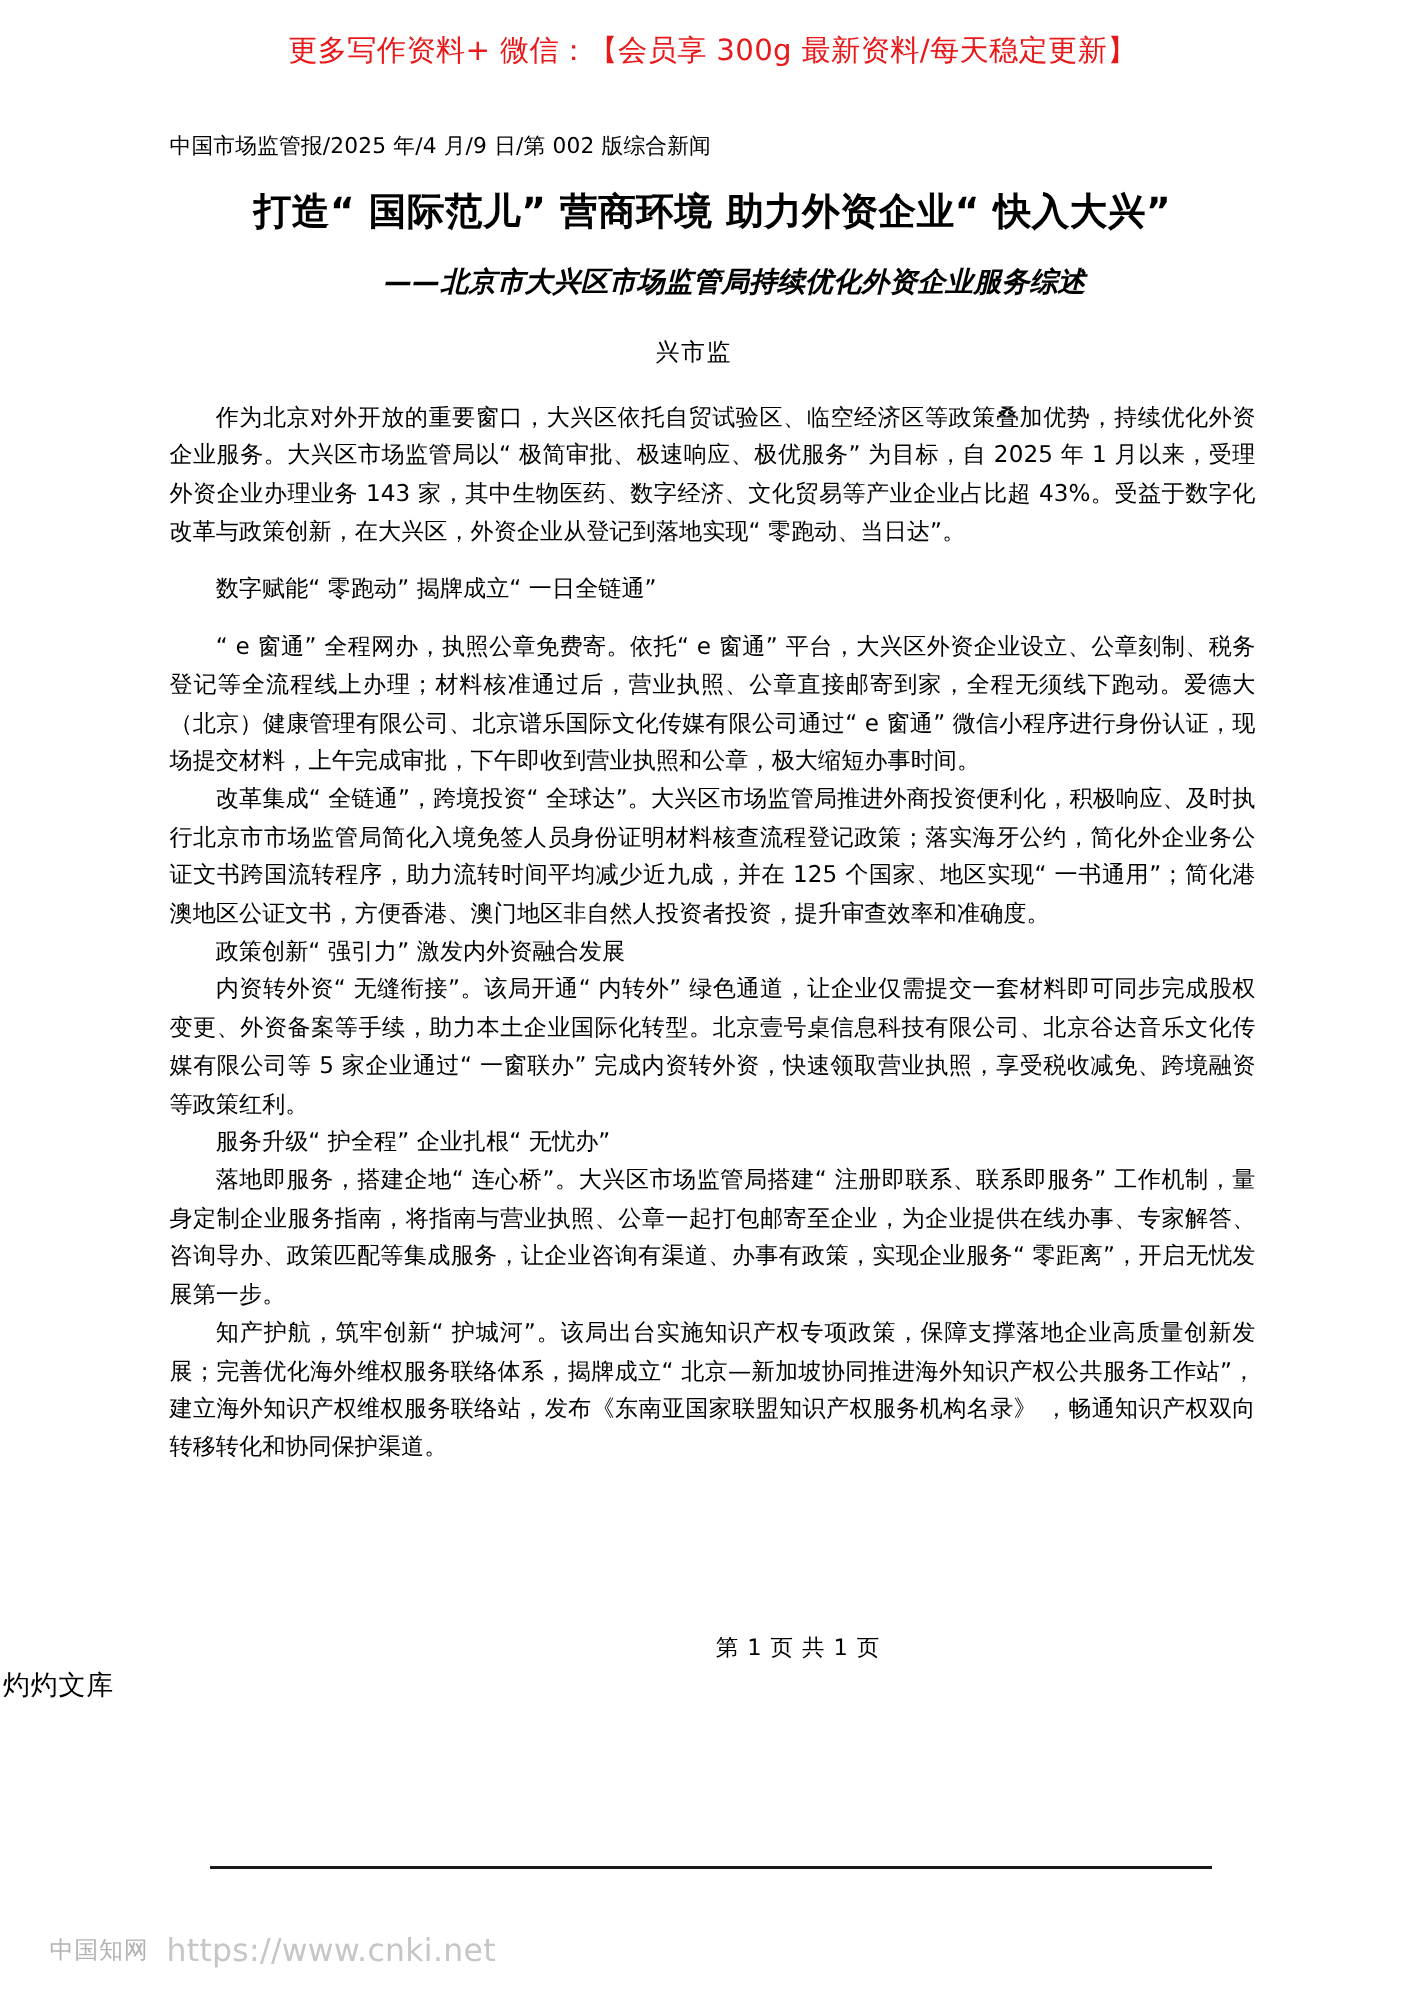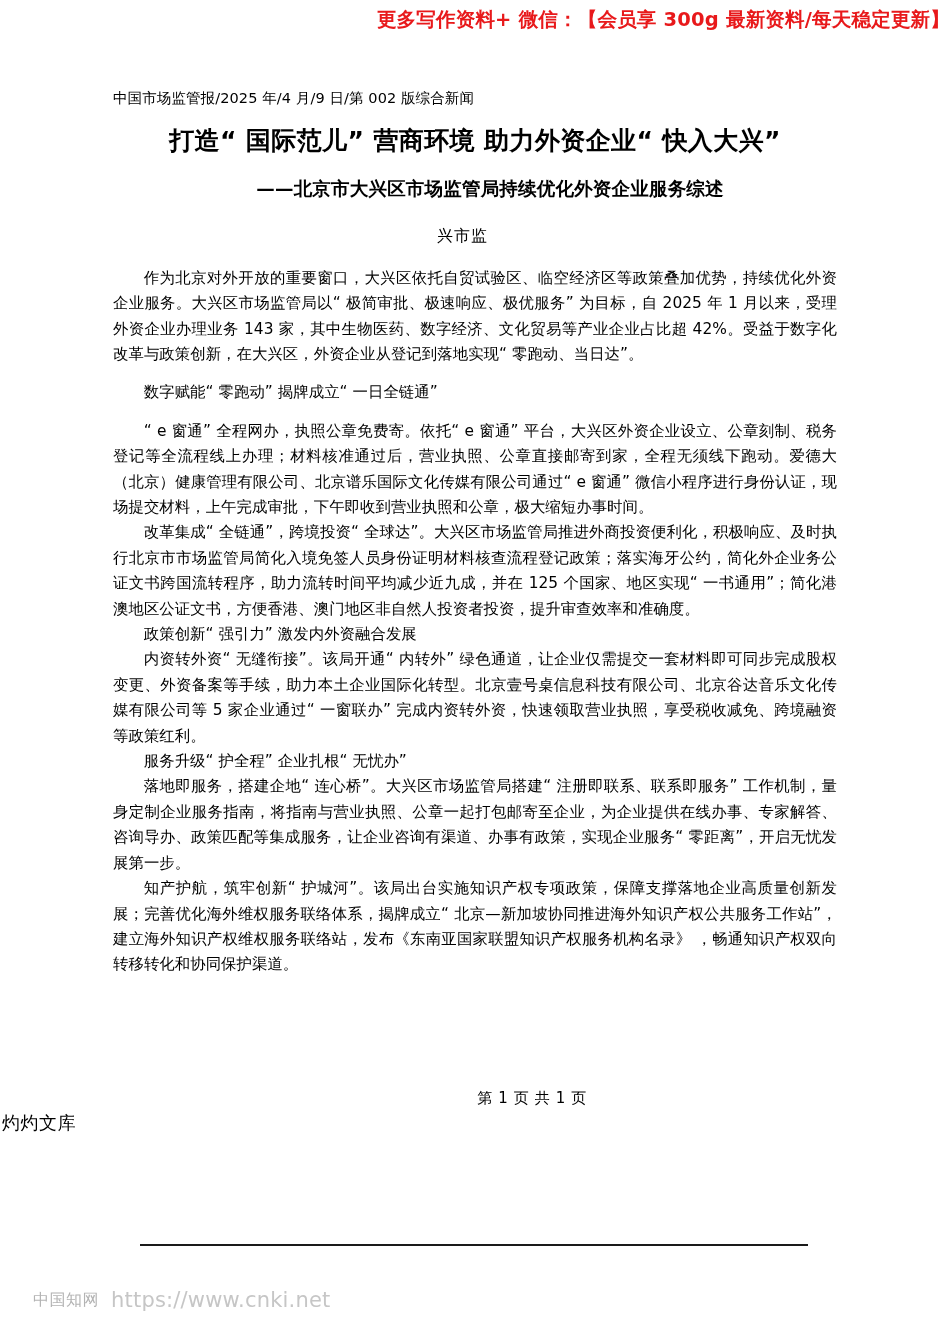--- a/index.html
+++ b/index.html
@@ -13,26 +13,26 @@
     position: relative;
     font-family: "DejaVu Sans", "Liberation Sans", sans-serif;
     color: #000000;
     overflow: hidden;
   }
 
   
   .promo-banner {
     position: absolute;
     left: 0;
-    top: 6px;
+    top: 20px;
     width: 950px;
-    text-align: right;
+    text-align: center;
     color: #e8191b;
     font-size: 19.5px;
-    font-weight: bold;
+    font-weight: normal;
     letter-spacing: 0.2px;
     white-space: nowrap;
   }
 
   
   .sheet {
     position: absolute;
     left: 113px;
     top: 88px;
     width: 724px;
@@ -54,29 +54,31 @@
     letter-spacing: 0.4px;
   }
   .subheadline {
     margin-top: 14px;
     text-align: center;
     font-size: 18.5px;
     font-weight: bold;
     line-height: 27px;
     letter-spacing: 0.2px;
     padding-left: 30px;
+    font-style: italic;
   }
 
   .byline {
     margin-top: 22px;
     text-align: center;
     font-size: 16px;
     line-height: 24px;
     letter-spacing: 1px;
     padding-right: 25px;
+    font-family: Liberation Mono, monospace;
   }
 
   .body-block {
     margin-top: 18px;
   }
   .para {
     font-size: 15.4px;
     line-height: 25.4px;
     text-align: justify;
     text-justify: inter-ideograph;
@@ -151,21 +153,21 @@
 
   <div class="source-line">中国市场监管报/2025 年/4 月/9 日/第 002 版综合新闻</div>
 
   <h1 class="headline">打造“ 国际范儿” 营商环境  助力外资企业“ 快入大兴”</h1>
 
   <h2 class="subheadline">——北京市大兴区市场监管局持续优化外资企业服务综述</h2>
 
   <div class="byline">兴市监</div>
 
   <div class="body-block">
-    <p class="para">作为北京对外开放的重要窗口，大兴区依托自贸试验区、临空经济区等政策叠加优势，持续优化外资企业服务。大兴区市场监管局以“ 极简审批、极速响应、极优服务” 为目标，自 2025 年 1 月以来，受理外资企业办理业务 143 家，其中生物医药、数字经济、文化贸易等产业企业占比超 42%。受益于数字化改革与政策创新，在大兴区，外资企业从登记到落地实现“ 零跑动、当日达”。</p>
+    <p class="para">作为北京对外开放的重要窗口，大兴区依托自贸试验区、临空经济区等政策叠加优势，持续优化外资企业服务。大兴区市场监管局以“ 极简审批、极速响应、极优服务” 为目标，自 2025 年 1 月以来，受理外资企业办理业务 143 家，其中生物医药、数字经济、文化贸易等产业企业占比超 43%。受益于数字化改革与政策创新，在大兴区，外资企业从登记到落地实现“ 零跑动、当日达”。</p>
     <p class="para sub gap-top">数字赋能“ 零跑动” 揭牌成立“ 一日全链通”</p>
     <p class="para gap-top">“ e 窗通” 全程网办，执照公章免费寄。依托“ e 窗通” 平台，大兴区外资企业设立、公章刻制、税务登记等全流程线上办理；材料核准通过后，营业执照、公章直接邮寄到家，全程无须线下跑动。爱德大（北京）健康管理有限公司、北京谱乐国际文化传媒有限公司通过“ e 窗通” 微信小程序进行身份认证，现场提交材料，上午完成审批，下午即收到营业执照和公章，极大缩短办事时间。</p>
     <p class="para">改革集成“ 全链通”，跨境投资“ 全球达”。大兴区市场监管局推进外商投资便利化，积极响应、及时执行北京市市场监管局简化入境免签人员身份证明材料核查流程登记政策；落实海牙公约，简化外企业务公证文书跨国流转程序，助力流转时间平均减少近九成，并在 125 个国家、地区实现“ 一书通用”；简化港澳地区公证文书，方便香港、澳门地区非自然人投资者投资，提升审查效率和准确度。</p>
     <p class="para sub">政策创新“ 强引力” 激发内外资融合发展</p>
     <p class="para">内资转外资“ 无缝衔接”。该局开通“ 内转外” 绿色通道，让企业仅需提交一套材料即可同步完成股权变更、外资备案等手续，助力本土企业国际化转型。北京壹号桌信息科技有限公司、北京谷达音乐文化传媒有限公司等 5 家企业通过“ 一窗联办” 完成内资转外资，快速领取营业执照，享受税收减免、跨境融资等政策红利。</p>
     <p class="para sub">服务升级“ 护全程” 企业扎根“ 无忧办”</p>
     <p class="para">落地即服务，搭建企地“ 连心桥”。大兴区市场监管局搭建“ 注册即联系、联系即服务” 工作机制，量身定制企业服务指南，将指南与营业执照、公章一起打包邮寄至企业，为企业提供在线办事、专家解答、咨询导办、政策匹配等集成服务，让企业咨询有渠道、办事有政策，实现企业服务“ 零距离”，开启无忧发展第一步。</p>
     <p class="para">知产护航，筑牢创新“ 护城河”。该局出台实施知识产权专项政策，保障支撑落地企业高质量创新发展；完善优化海外维权服务联络体系，揭牌成立“ 北京—新加坡协同推进海外知识产权公共服务工作站”，建立海外知识产权维权服务联络站，发布《东南亚国家联盟知识产权服务机构名录》 ，畅通知识产权双向转移转化和协同保护渠道。</p>
   </div>
 </div>

